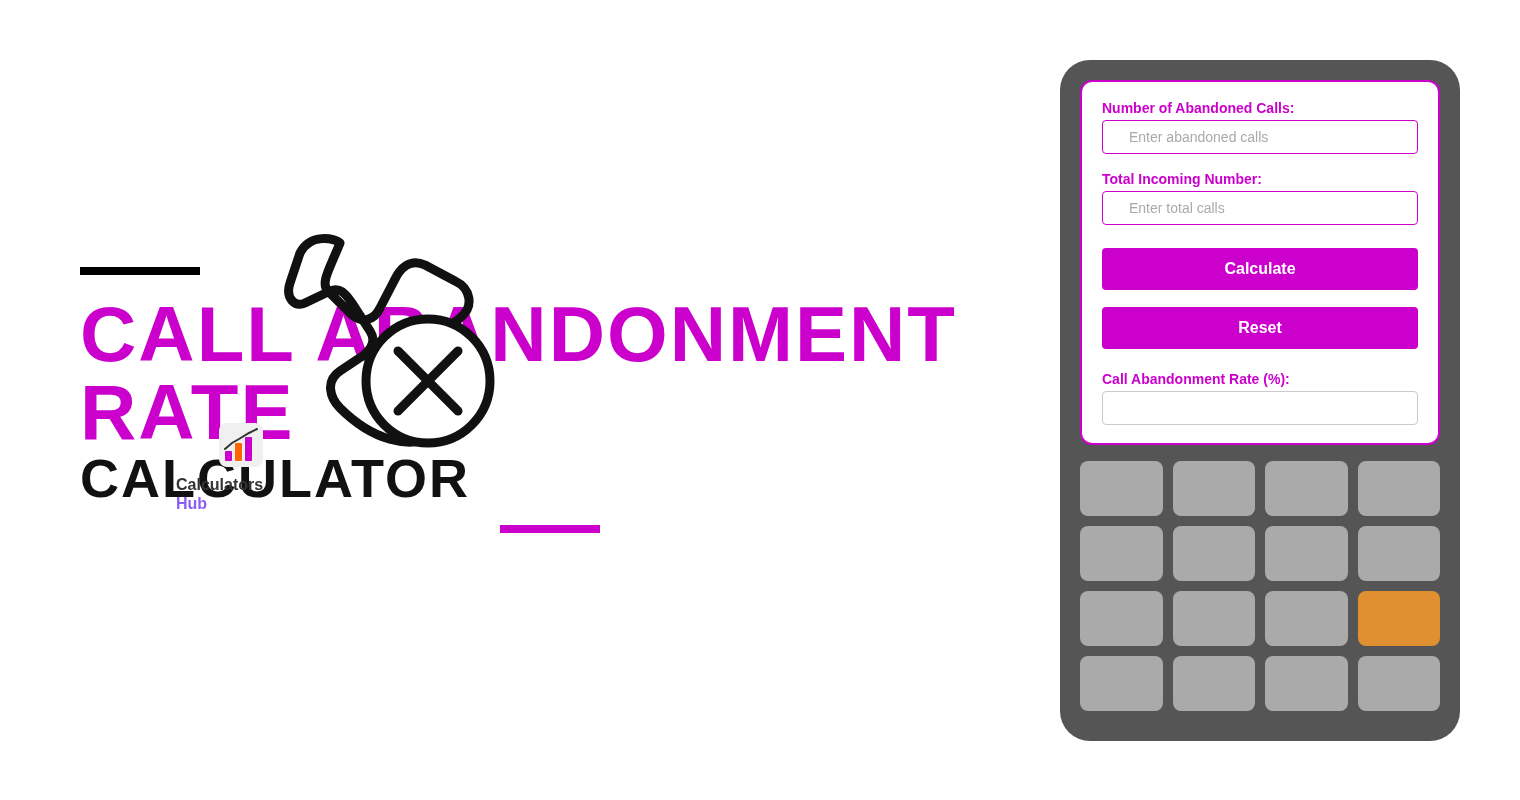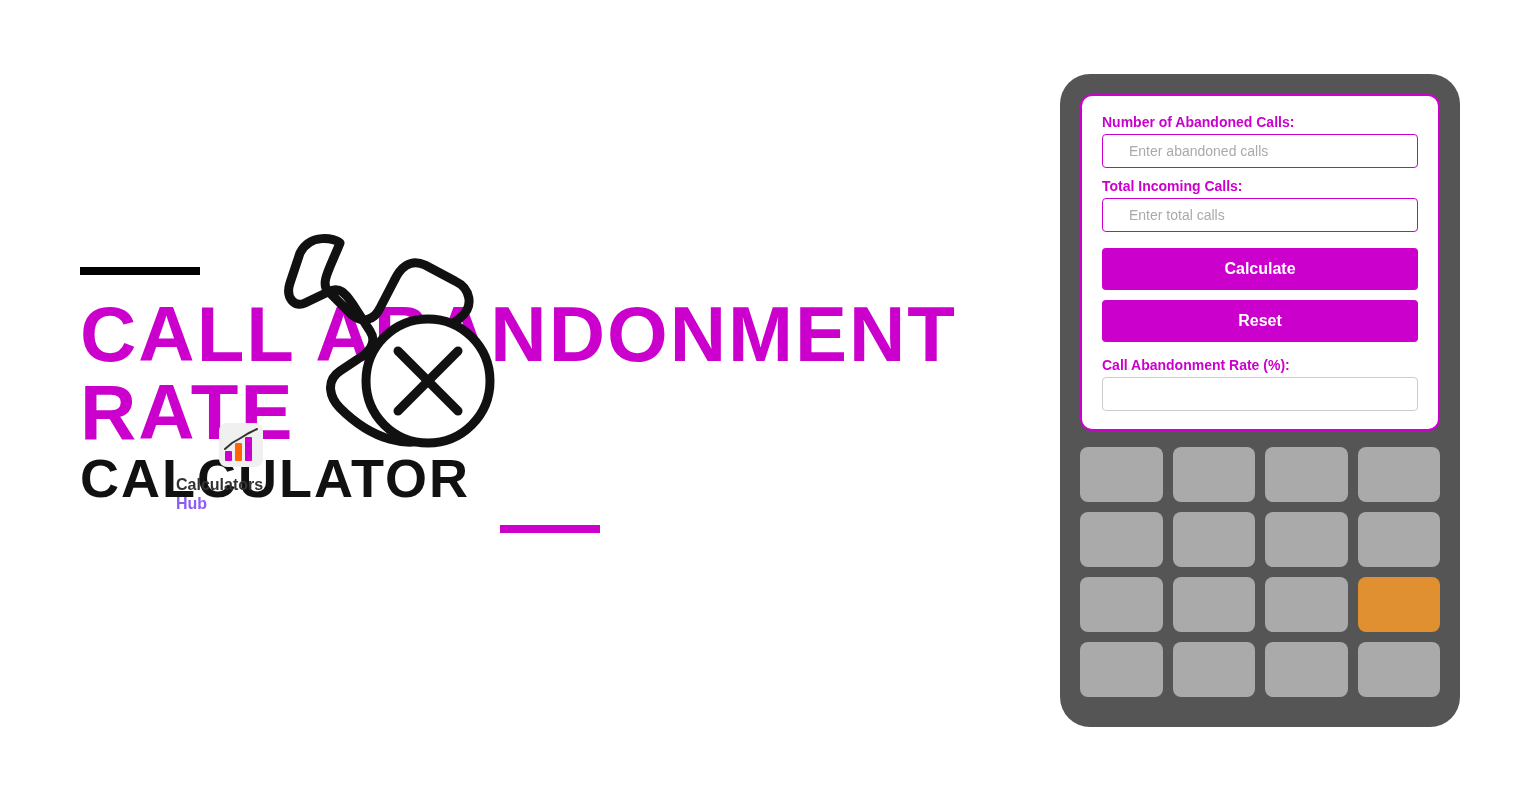--- a/index.html
+++ b/index.html
@@ -118,21 +118,21 @@
       gap: 16px;
     }
 
     .calculator-screen {
       background: #ffffff;
       border-radius: 12px;
       border: 2px solid #cc00cc;
       padding: 18px 20px;
       display: flex;
       flex-direction: column;
-      gap: 10px;
+      gap: 17px;
     }
 
     .field-label {
       font-size: 14px;
       font-weight: 600;
       color: #cc00cc;
       margin-bottom: 4px;
     }
 
     .field-input {
@@ -274,21 +274,21 @@
     <div class="calculator-body">
 
       <div class="calculator-screen">
 
         <div>
           <div class="field-label">Number of Abandoned Calls:</div>
           <input class="field-input" type="number" placeholder="Enter abandoned calls" style="">
         </div>
 
         <div>
-          <div class="field-label">Total Incoming Calls:</div>
+          <div class="field-label">Total Incoming Number:</div>
           <input class="field-input" type="number" placeholder="Enter total calls" style="">
         </div>
 
         <button class="btn-calculate">Calculate</button>
         <button class="btn-reset">Reset</button>
 
         <div>
           <div class="result-label">Call Abandonment Rate (%):</div>
           <input class="result-input" type="text" readonly="" style="">
         </div>

